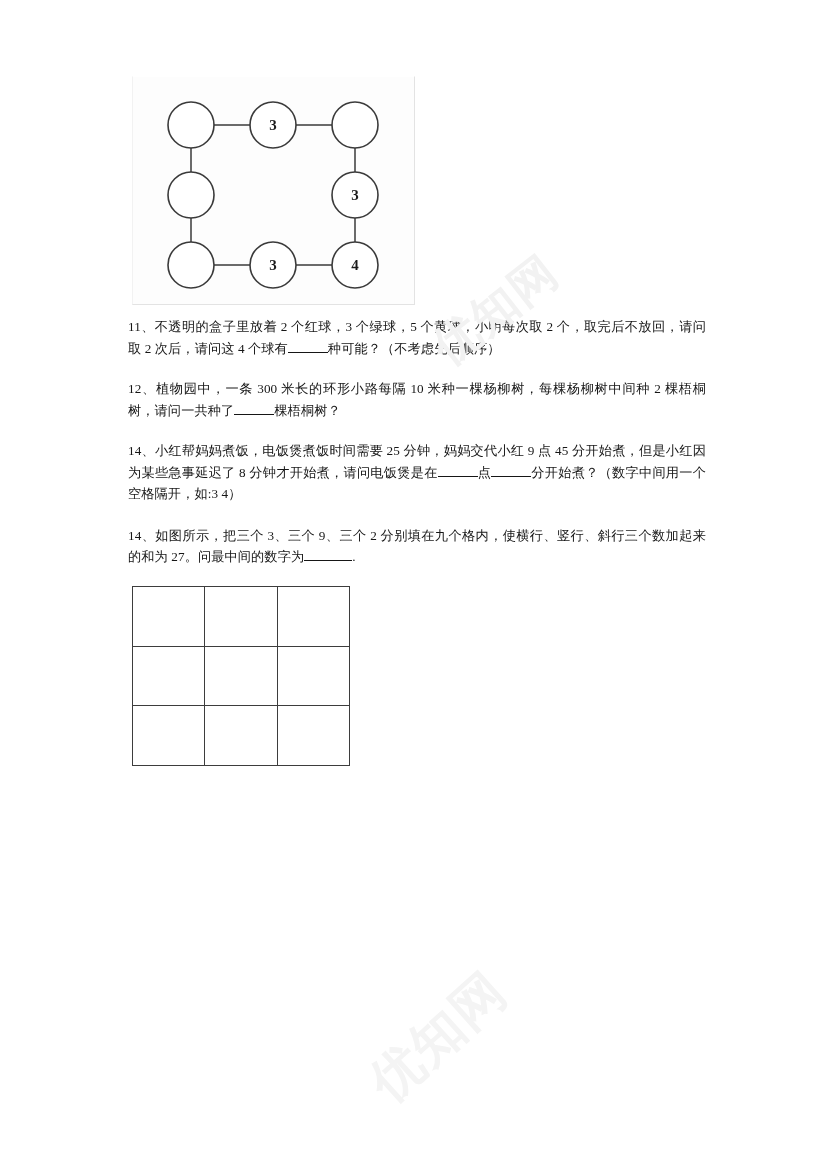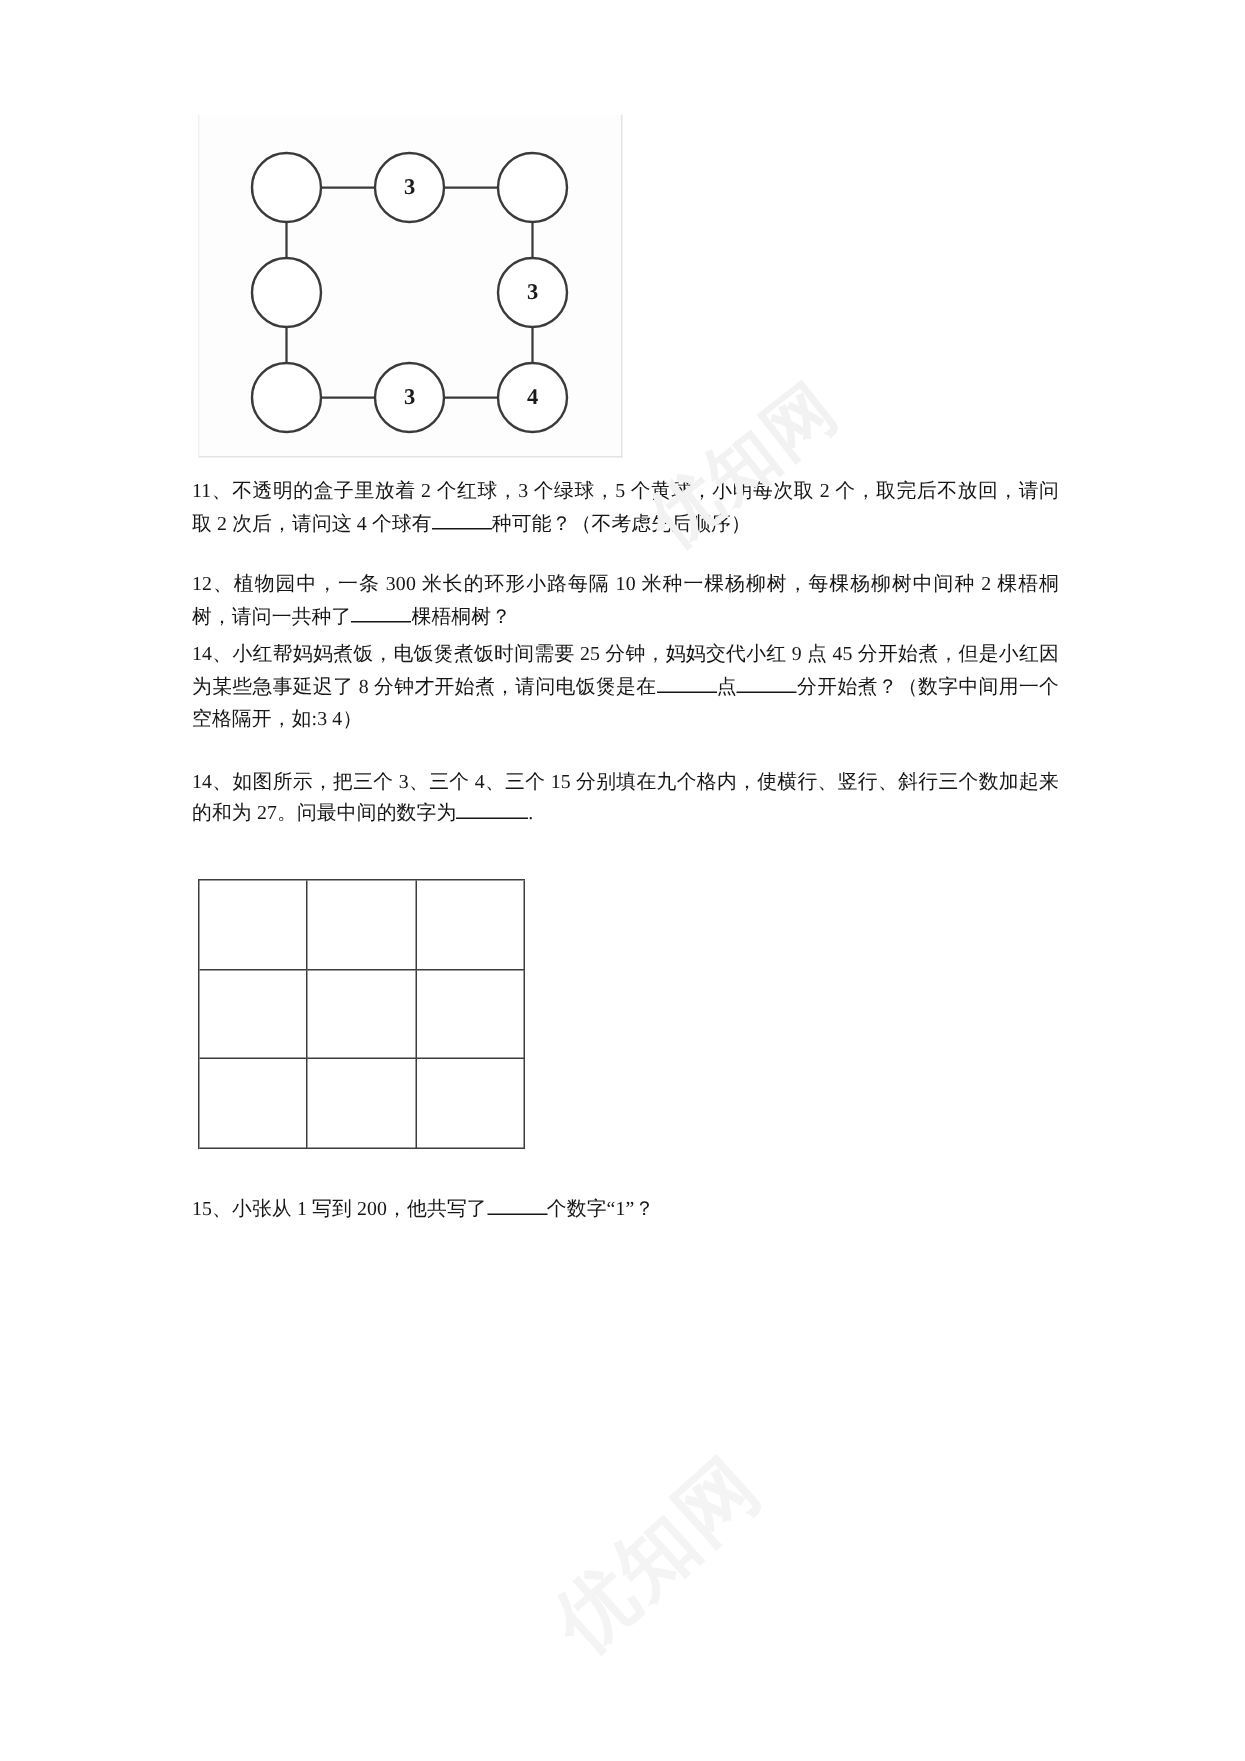--- a/index.html
+++ b/index.html
@@ -110,21 +110,21 @@
     line-height: 21.5px;
     text-align: justify;
     text-justify: inter-ideograph;
     color: #161616;
     margin: 0 0 17px 0;
     letter-spacing: 0.1px;
   }
   .problem:last-child { margin-bottom: 0; }
 
   .p11 { margin-bottom: 19px; }
-  .p12 { margin-bottom: 4px; }
+  .p12 { margin-bottom: 19px; }
   .p13 { margin-bottom: 20px; }
   .p14 { margin-bottom: 0px; }
 
   .blank {
     display: inline-block;
     border-bottom: 1px solid #161616;
     vertical-align: baseline;
   }
   .blank-m { width: 40px; }
   .blank-l { width: 48px; }
@@ -210,33 +210,30 @@
   </div>
 
   <div class="problems">
 
     <p class="problem p11"><span>11、不透明的盒子里放着 2 个红球，3 个绿球，5 个黄球，小明每次取 2 个，取完后不放回，</span><span>请问取 2 次后，请问这 4 个球有</span><span class="blank blank-m"></span><span>种可能？（不考虑先后顺序）</span></p>
 
     <p class="problem p12"><span>12、植物园中，一条 300 米长的环形小路每隔 10 米种一棵杨柳树，每棵杨柳树中间种 2 棵</span><span>梧桐树，请问一共种了</span><span class="blank blank-m"></span><span>棵梧桐树？</span></p>
 
     <p class="problem p13"><span>14、小红帮妈妈煮饭，电饭煲煮饭时间需要 25 分钟，妈妈交代小红 9 点 45 分开始煮，但是</span><span>小红因为某些急事延迟了 8 分钟才开始煮，请问电饭煲是在</span><span class="blank blank-m"></span><span>点</span><span class="blank blank-m"></span><span>分开始煮？（数字中</span><span>间用一个空格隔开，如:3 4）</span></p>
 
-    <p class="problem p14"><span>14、如图所示，把三个 3、三个 4、三个 15 分别填在九个格内，使横行、竖行、斜行三个数</span><span>加起来的和为 27。问最中间的数字为</span><span class="blank blank-l"></span><span>.</span></p>
+    <p class="problem p14"><span>14、如图所示，把三个 3、三个 9、三个 2 分别填在九个格内，使横行、竖行、斜行三个数</span><span>加起来的和为 27。问最中间的数字为</span><span class="blank blank-l"></span><span>.</span></p>
 
   </div>
 
   <div class="grid-3x3">
     <div class="grid-cell"></div>
     <div class="grid-cell"></div>
     <div class="grid-cell"></div>
     <div class="grid-cell"></div>
     <div class="grid-cell"></div>
     <div class="grid-cell"></div>
     <div class="grid-cell"></div>
     <div class="grid-cell"></div>
     <div class="grid-cell"></div>
   </div>
 
-  <div class="p15-wrap">
-    <p class="problem"><span>15、小张从 1 写到 200，他共写了</span><span class="blank blank-m"></span><span>个数字“1”？</span></p>
-  </div>
 
 </div>
 
 </body></html>

